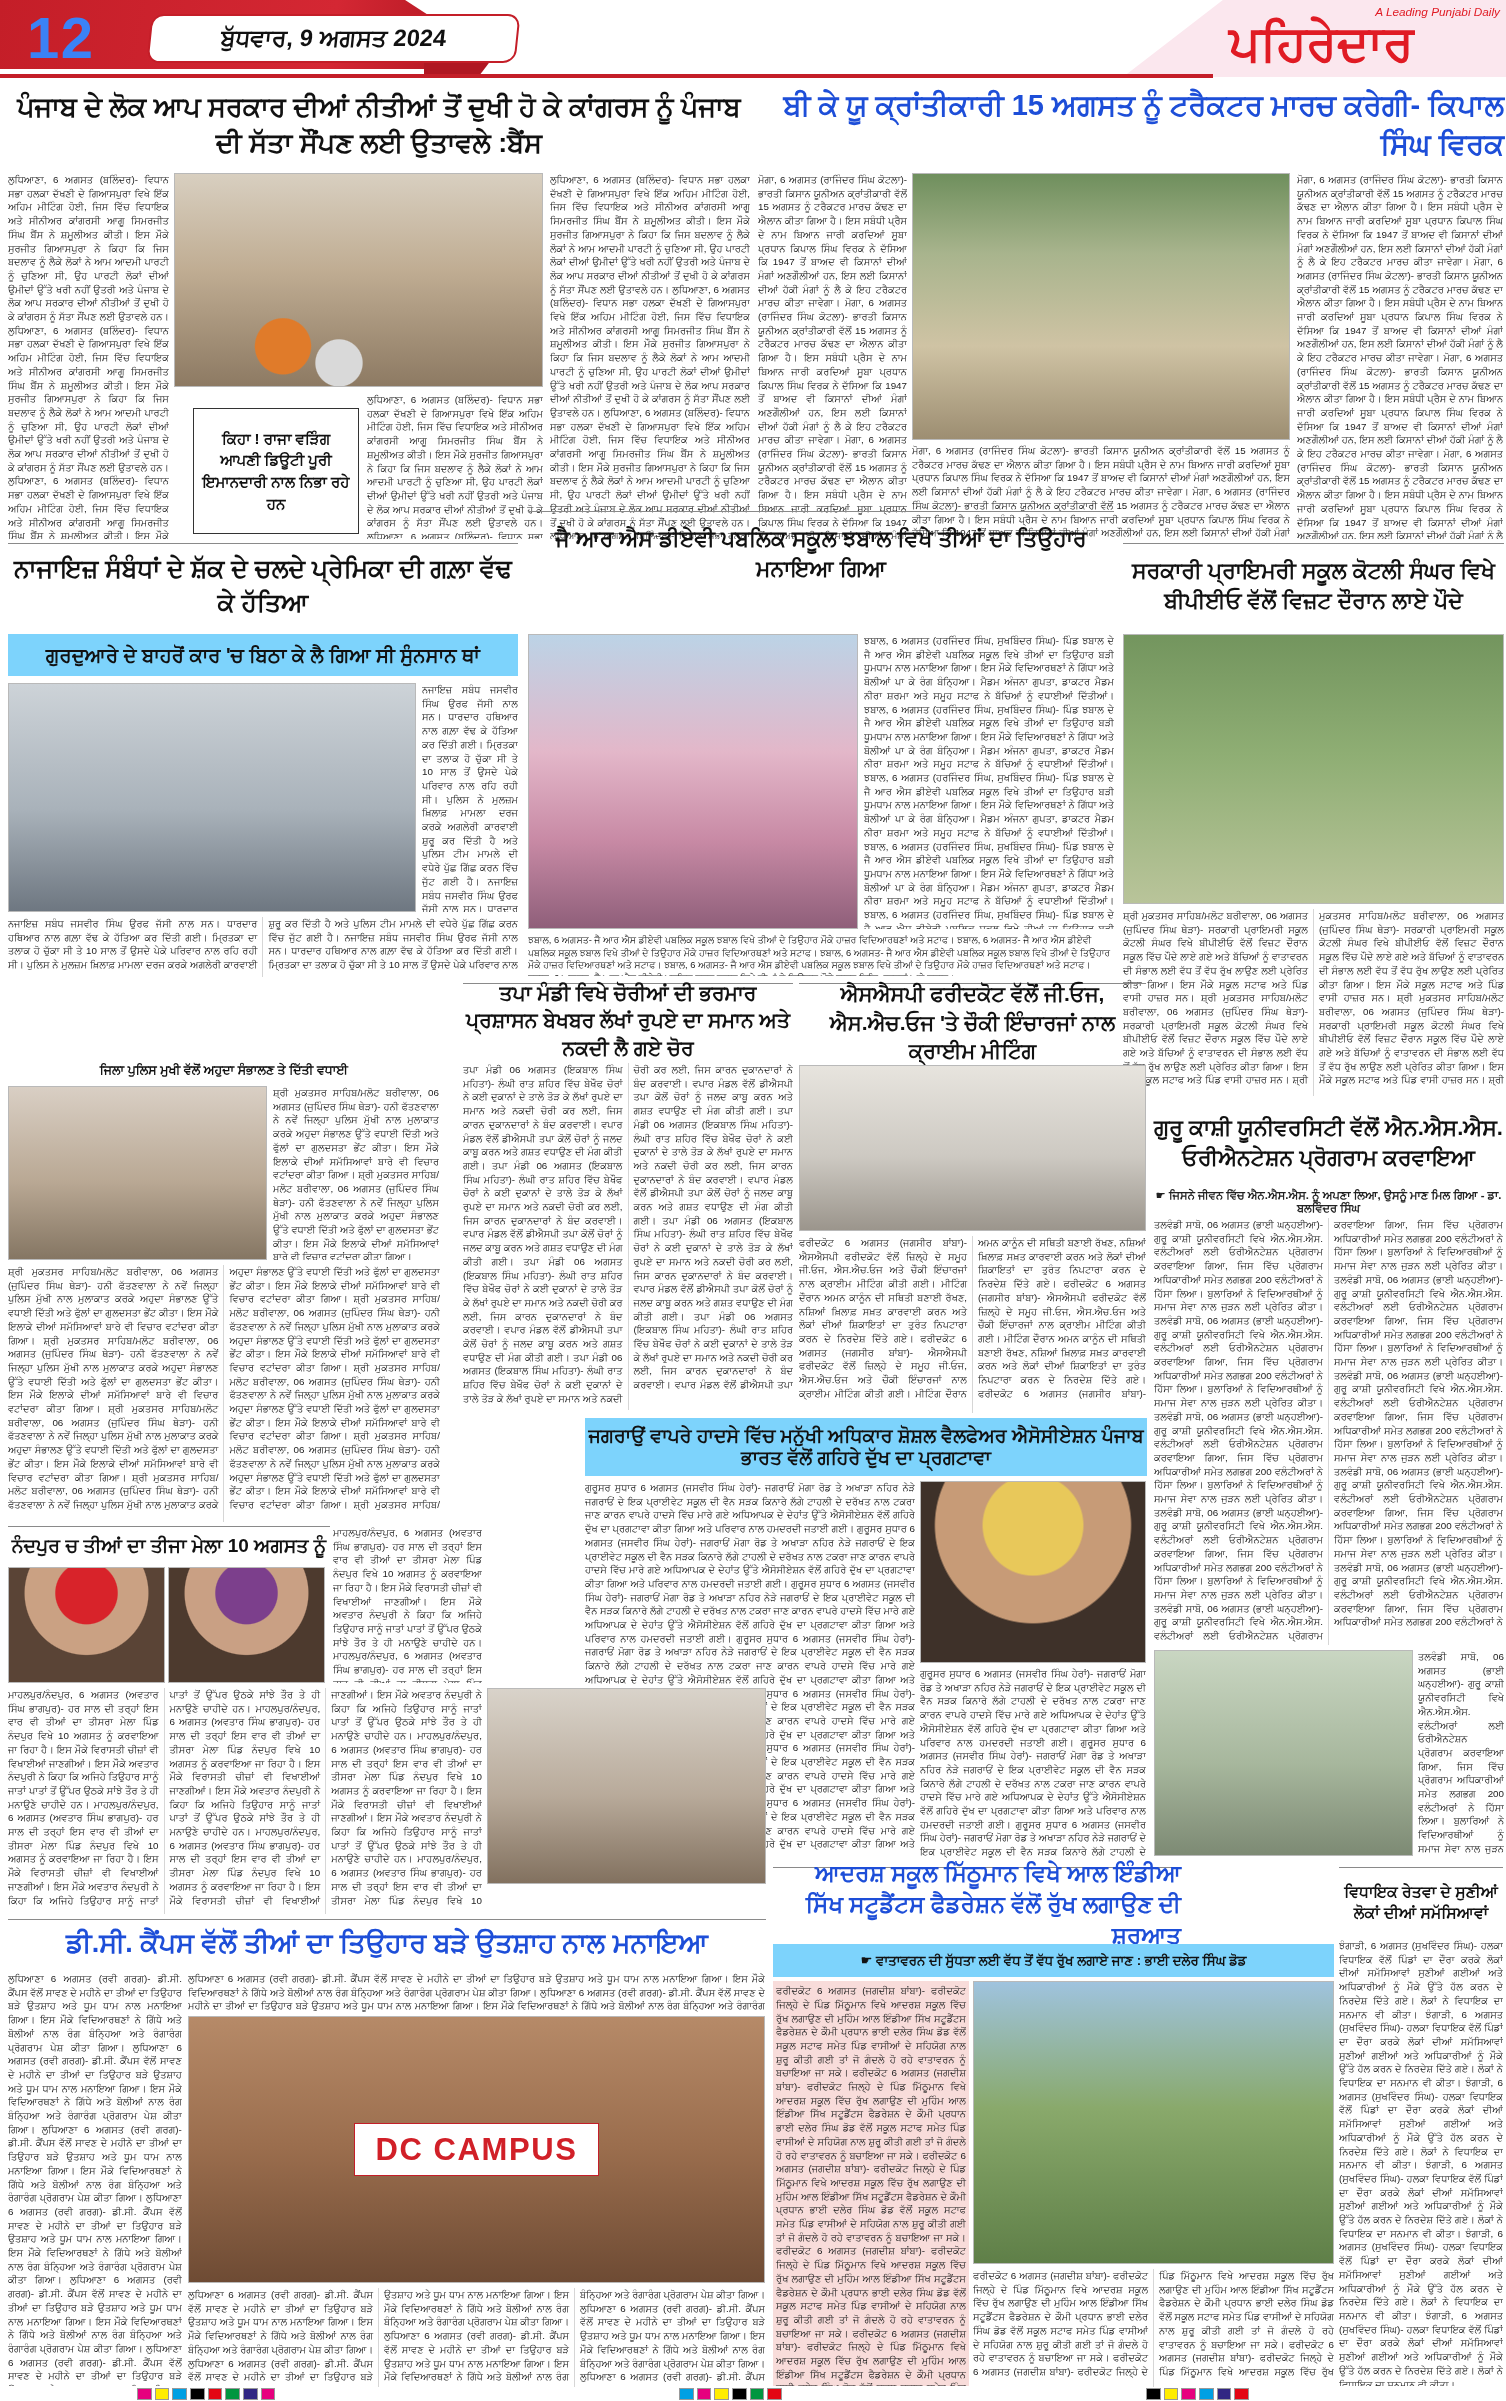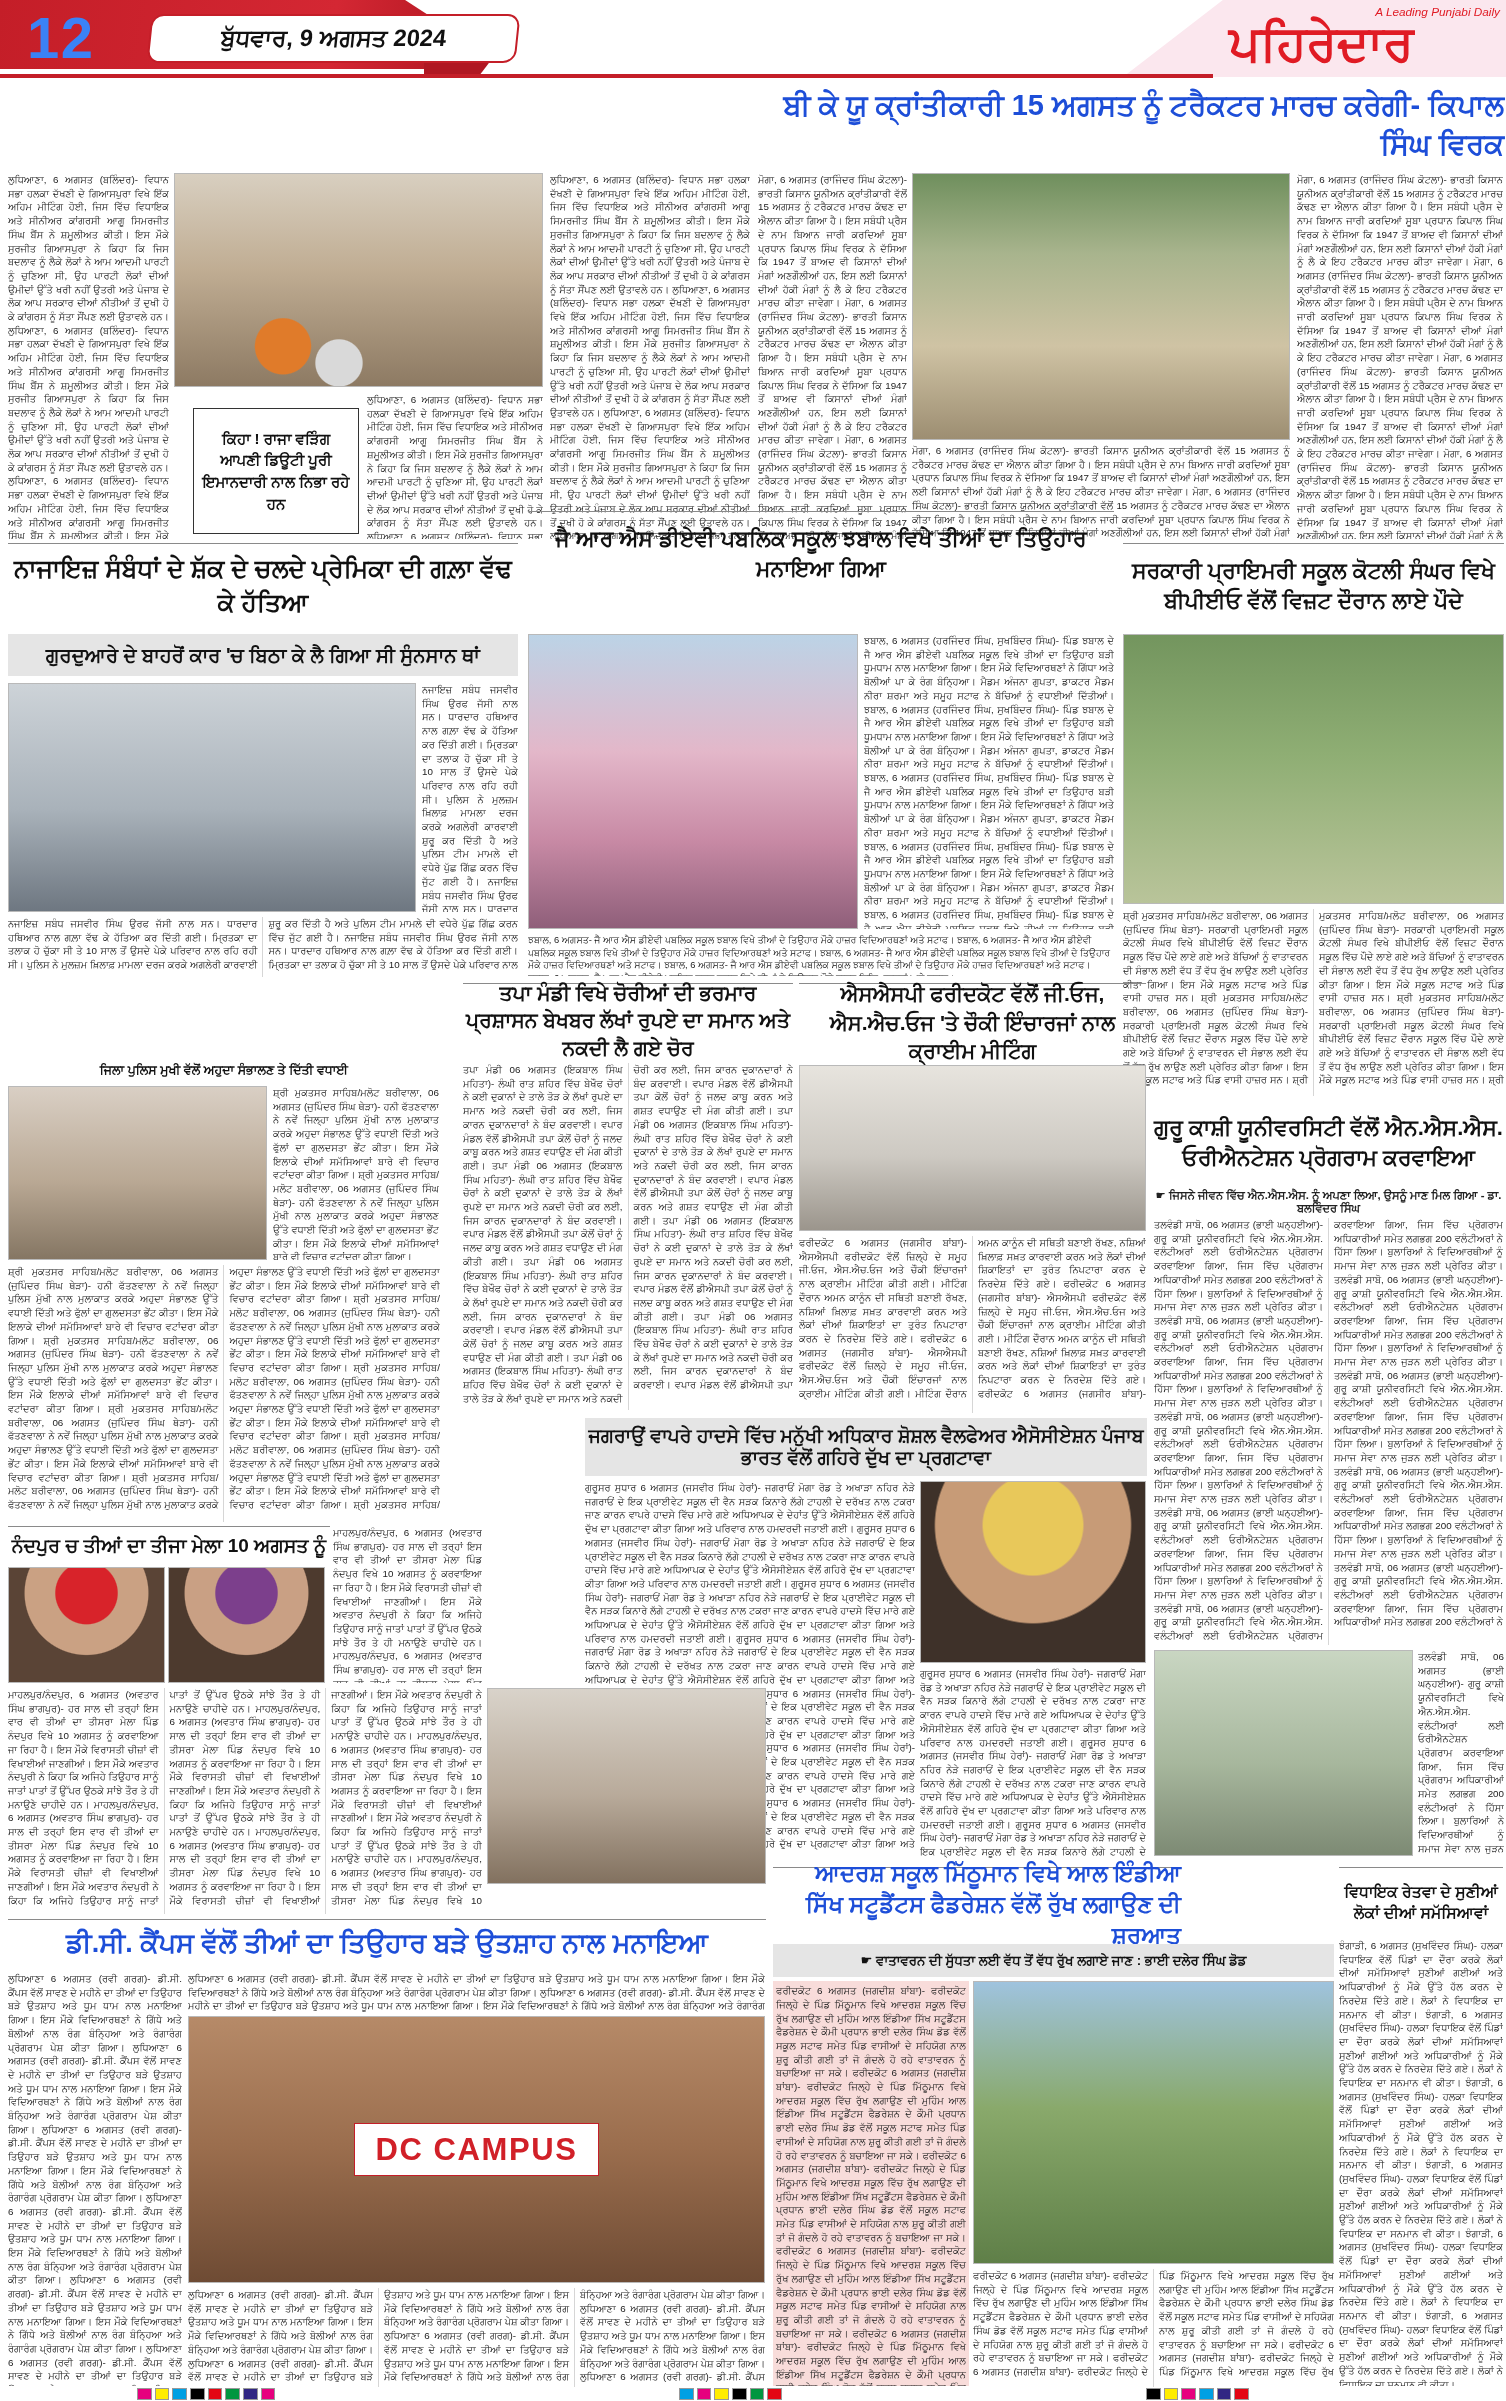--- a/index.html
+++ b/index.html
@@ -16,21 +16,21 @@
              display:flex;align-items:center;justify-content:center;font-weight:bold;font-size:23.6px;color:#111;}
   .pink-wedge{background:#fbe7ee;clip-path:polygon(26% 0,100% 0,100% 100%,0 100%);}
   .logo-txt{color:#e01b24;font-weight:bold;font-size:49px;line-height:1;}
   .tagline{color:#e01b24;font-style:italic;font-weight:normal;font-size:11.8px;}
   .red-rule{background:#c41e28;}
 
   
   .hl{display:flex;align-items:center;justify-content:center;text-align:center;font-weight:bold;line-height:1.35;}
   .hl-black{color:#111;}
   .hl-blue{color:#1d4ed8;text-align:right;}
-  .subbar{background:#e5e5e5;display:flex;align-items:center;justify-content:center;text-align:center;
+  .subbar{background:#7dd3fc;display:flex;align-items:center;justify-content:center;text-align:center;
           font-weight:bold;color:#111;}
   .pointer-line{display:flex;align-items:center;justify-content:center;text-align:center;font-weight:bold;color:#222;}
 
   
   .bt{font-size:9.8px;line-height:1.4;text-align:justify;overflow:hidden;color:#222;}
   .c2{column-count:2;column-gap:11px;column-rule:0.8px solid #d6d6d6;}
   .c3{column-count:3;column-gap:11px;column-rule:0.8px solid #d6d6d6;}
   .cap{font-size:9.4px;line-height:1.35;overflow:hidden;color:#222;}
 
   
@@ -73,20 +73,21 @@
   <div class="abs red-tail" style="left:424px;top:55px;width:71px;height:20.4px;"></div>
   <div class="abs page-num" style="left:27px;top:9.4px;">12</div>
   <div class="abs date-pill" style="left:149px;top:14px;width:369px;height:49px;">
     <span>ਬੁੱਧਵਾਰ, 9 ਅਗਸਤ 2024</span>
   </div>
   <div class="abs pink-wedge" style="left:1123px;top:0;width:384px;height:77px;"></div>
   <div class="abs tagline" style="left:1335px;top:4.7px;width:165px;text-align:right;">A Leading Punjabi Daily</div>
   <div class="abs logo-txt" style="left:1229px;top:19px;">ਪਹਿਰੇਦਾਰ</div>
   <div class="abs red-rule" style="left:0;top:74px;width:1213px;height:3.9px;"></div>
 
+  <div class="abs hl hl-black" style="left:7.9px;top:82px;width:742px;height:86px;font-size:27px;">ਪੰਜਾਬ ਦੇ ਲੋਕ ਆਪ ਸਰਕਾਰ ਦੀਆਂ ਨੀਤੀਆਂ ਤੋਂ ਦੁਖੀ ਹੋ ਕੇ ਕਾਂਗਰਸ ਨੂੰ ਪੰਜਾਬ ਦੀ ਸੱਤਾ ਸੌਂਪਣ ਲਈ ਉਤਾਵਲੇ :ਬੈਂਸ</div>
   <div class="abs hl hl-blue" style="left:758px;top:82px;width:746px;height:86px;font-size:29px;">ਬੀ ਕੇ ਯੂ ਕ੍ਰਾਂਤੀਕਾਰੀ 15 ਅਗਸਤ ਨੂੰ ਟਰੈਕਟਰ ਮਾਰਚ ਕਰੇਗੀ- ਕਿਪਾਲ ਸਿੰਘ ਵਿਰਕ</div>
 
   <div class="abs bt" style="left:7.9px;top:173px;width:161px;height:366px;">ਲੁਧਿਆਣਾ, 6 ਅਗਸਤ (ਬਲਿੰਦਰ)- ਵਿਧਾਨ ਸਭਾ ਹਲਕਾ ਦੱਖਣੀ ਦੇ ਗਿਆਸਪੁਰਾ ਵਿਖੇ ਇੱਕ ਅਹਿਮ ਮੀਟਿੰਗ ਹੋਈ, ਜਿਸ ਵਿੱਚ ਵਿਧਾਇਕ ਅਤੇ ਸੀਨੀਅਰ ਕਾਂਗਰਸੀ ਆਗੂ ਸਿਮਰਜੀਤ ਸਿੰਘ ਬੈਂਸ ਨੇ ਸ਼ਮੂਲੀਅਤ ਕੀਤੀ। ਇਸ ਮੌਕੇ ਸੁਰਜੀਤ ਗਿਆਸਪੁਰਾ ਨੇ ਕਿਹਾ ਕਿ ਜਿਸ ਬਦਲਾਵ ਨੂੰ ਲੈਕੇ ਲੋਕਾਂ ਨੇ ਆਮ ਆਦਮੀ ਪਾਰਟੀ ਨੂੰ ਚੁਣਿਆ ਸੀ, ਉਹ ਪਾਰਟੀ ਲੋਕਾਂ ਦੀਆਂ ਉਮੀਦਾਂ ਉੱਤੇ ਖਰੀ ਨਹੀਂ ਉਤਰੀ ਅਤੇ ਪੰਜਾਬ ਦੇ ਲੋਕ ਆਪ ਸਰਕਾਰ ਦੀਆਂ ਨੀਤੀਆਂ ਤੋਂ ਦੁਖੀ ਹੋ ਕੇ ਕਾਂਗਰਸ ਨੂੰ ਸੱਤਾ ਸੌਂਪਣ ਲਈ ਉਤਾਵਲੇ ਹਨ। ਲੁਧਿਆਣਾ, 6 ਅਗਸਤ (ਬਲਿੰਦਰ)- ਵਿਧਾਨ ਸਭਾ ਹਲਕਾ ਦੱਖਣੀ ਦੇ ਗਿਆਸਪੁਰਾ ਵਿਖੇ ਇੱਕ ਅਹਿਮ ਮੀਟਿੰਗ ਹੋਈ, ਜਿਸ ਵਿੱਚ ਵਿਧਾਇਕ ਅਤੇ ਸੀਨੀਅਰ ਕਾਂਗਰਸੀ ਆਗੂ ਸਿਮਰਜੀਤ ਸਿੰਘ ਬੈਂਸ ਨੇ ਸ਼ਮੂਲੀਅਤ ਕੀਤੀ। ਇਸ ਮੌਕੇ ਸੁਰਜੀਤ ਗਿਆਸਪੁਰਾ ਨੇ ਕਿਹਾ ਕਿ ਜਿਸ ਬਦਲਾਵ ਨੂੰ ਲੈਕੇ ਲੋਕਾਂ ਨੇ ਆਮ ਆਦਮੀ ਪਾਰਟੀ ਨੂੰ ਚੁਣਿਆ ਸੀ, ਉਹ ਪਾਰਟੀ ਲੋਕਾਂ ਦੀਆਂ ਉਮੀਦਾਂ ਉੱਤੇ ਖਰੀ ਨਹੀਂ ਉਤਰੀ ਅਤੇ ਪੰਜਾਬ ਦੇ ਲੋਕ ਆਪ ਸਰਕਾਰ ਦੀਆਂ ਨੀਤੀਆਂ ਤੋਂ ਦੁਖੀ ਹੋ ਕੇ ਕਾਂਗਰਸ ਨੂੰ ਸੱਤਾ ਸੌਂਪਣ ਲਈ ਉਤਾਵਲੇ ਹਨ। ਲੁਧਿਆਣਾ, 6 ਅਗਸਤ (ਬਲਿੰਦਰ)- ਵਿਧਾਨ ਸਭਾ ਹਲਕਾ ਦੱਖਣੀ ਦੇ ਗਿਆਸਪੁਰਾ ਵਿਖੇ ਇੱਕ ਅਹਿਮ ਮੀਟਿੰਗ ਹੋਈ, ਜਿਸ ਵਿੱਚ ਵਿਧਾਇਕ ਅਤੇ ਸੀਨੀਅਰ ਕਾਂਗਰਸੀ ਆਗੂ ਸਿਮਰਜੀਤ ਸਿੰਘ ਬੈਂਸ ਨੇ ਸ਼ਮੂਲੀਅਤ ਕੀਤੀ। ਇਸ ਮੌਕੇ ਸੁਰਜੀਤ ਗਿਆਸਪੁਰਾ ਨੇ ਕਿਹਾ ਕਿ ਜਿਸ ਬਦਲਾਵ ਨੂੰ ਲੈਕੇ ਲੋਕਾਂ ਨੇ ਆਮ ਆਦਮੀ ਪਾਰਟੀ ਨੂੰ ਚੁਣਿਆ ਸੀ, ਉਹ ਪਾਰਟੀ ਲੋਕਾਂ ਦੀਆਂ ਉਮੀਦਾਂ ਉੱਤੇ ਖਰੀ ਨਹੀਂ ਉਤਰੀ ਅਤੇ ਪੰਜਾਬ ਦੇ ਲੋਕ ਆਪ ਸਰਕਾਰ ਦੀਆਂ ਨੀਤੀਆਂ ਤੋਂ ਦੁਖੀ ਹੋ ਕੇ ਕਾਂਗਰਸ ਨੂੰ ਸੱਤਾ ਸੌਂਪਣ ਲਈ ਉਤਾਵਲੇ ਹਨ।</div>
   <div class="abs ph ph-congress" style="left:174px;top:173px;width:369px;height:214px;"></div>
   <div class="abs caption-box" style="left:193px;top:408px;width:166px;height:126px;">
     <span>ਕਿਹਾ ! ਰਾਜਾ ਵੜਿੰਗ ਆਪਣੀ ਡਿਊਟੀ ਪੂਰੀ ਇਮਾਨਦਾਰੀ ਨਾਲ ਨਿਭਾ ਰਹੇ ਹਨ</span>
   </div>
   <div class="abs bt" style="left:367px;top:393px;width:176px;height:146px;">ਲੁਧਿਆਣਾ, 6 ਅਗਸਤ (ਬਲਿੰਦਰ)- ਵਿਧਾਨ ਸਭਾ ਹਲਕਾ ਦੱਖਣੀ ਦੇ ਗਿਆਸਪੁਰਾ ਵਿਖੇ ਇੱਕ ਅਹਿਮ ਮੀਟਿੰਗ ਹੋਈ, ਜਿਸ ਵਿੱਚ ਵਿਧਾਇਕ ਅਤੇ ਸੀਨੀਅਰ ਕਾਂਗਰਸੀ ਆਗੂ ਸਿਮਰਜੀਤ ਸਿੰਘ ਬੈਂਸ ਨੇ ਸ਼ਮੂਲੀਅਤ ਕੀਤੀ। ਇਸ ਮੌਕੇ ਸੁਰਜੀਤ ਗਿਆਸਪੁਰਾ ਨੇ ਕਿਹਾ ਕਿ ਜਿਸ ਬਦਲਾਵ ਨੂੰ ਲੈਕੇ ਲੋਕਾਂ ਨੇ ਆਮ ਆਦਮੀ ਪਾਰਟੀ ਨੂੰ ਚੁਣਿਆ ਸੀ, ਉਹ ਪਾਰਟੀ ਲੋਕਾਂ ਦੀਆਂ ਉਮੀਦਾਂ ਉੱਤੇ ਖਰੀ ਨਹੀਂ ਉਤਰੀ ਅਤੇ ਪੰਜਾਬ ਦੇ ਲੋਕ ਆਪ ਸਰਕਾਰ ਦੀਆਂ ਨੀਤੀਆਂ ਤੋਂ ਦੁਖੀ ਹੋ ਕੇ ਕਾਂਗਰਸ ਨੂੰ ਸੱਤਾ ਸੌਂਪਣ ਲਈ ਉਤਾਵਲੇ ਹਨ। ਲੁਧਿਆਣਾ, 6 ਅਗਸਤ (ਬਲਿੰਦਰ)- ਵਿਧਾਨ ਸਭਾ ਹਲਕਾ ਦੱਖਣੀ ਦੇ ਗਿਆਸਪੁਰਾ ਵਿਖੇ ਇੱਕ ਅਹਿਮ ਮੀਟਿੰਗ ਹੋਈ, ਜਿਸ ਵਿੱਚ ਵਿਧਾਇਕ ਅਤੇ ਸੀਨੀਅਰ ਕਾਂਗਰਸੀ ਆਗੂ ਸਿਮਰਜੀਤ ਸਿੰਘ ਬੈਂਸ ਨੇ ਸ਼ਮੂਲੀਅਤ ਕੀਤੀ। ਇਸ ਮੌਕੇ ਸੁਰਜੀਤ ਗਿਆਸਪੁਰਾ ਨੇ ਕਿਹਾ ਕਿ ਜਿਸ ਬਦਲਾਵ ਨੂੰ ਲੈਕੇ ਲੋਕਾਂ ਨੇ ਆਮ ਆਦਮੀ ਪਾਰਟੀ ਨੂੰ ਚੁਣਿਆ ਸੀ, ਉਹ ਪਾਰਟੀ ਲੋਕਾਂ ਦੀਆਂ ਉਮੀਦਾਂ ਉੱਤੇ ਖਰੀ ਨਹੀਂ ਉਤਰੀ ਅਤੇ ਪੰਜਾਬ ਦੇ ਲੋਕ ਆਪ ਸਰਕਾਰ ਦੀਆਂ ਨੀਤੀਆਂ ਤੋਂ ਦੁਖੀ ਹੋ ਕੇ ਕਾਂਗਰਸ ਨੂੰ ਸੱਤਾ ਸੌਂਪਣ ਲਈ ਉਤਾਵਲੇ ਹਨ।</div>
   <div class="abs bt" style="left:550px;top:173px;width:200px;height:366px;">ਲੁਧਿਆਣਾ, 6 ਅਗਸਤ (ਬਲਿੰਦਰ)- ਵਿਧਾਨ ਸਭਾ ਹਲਕਾ ਦੱਖਣੀ ਦੇ ਗਿਆਸਪੁਰਾ ਵਿਖੇ ਇੱਕ ਅਹਿਮ ਮੀਟਿੰਗ ਹੋਈ, ਜਿਸ ਵਿੱਚ ਵਿਧਾਇਕ ਅਤੇ ਸੀਨੀਅਰ ਕਾਂਗਰਸੀ ਆਗੂ ਸਿਮਰਜੀਤ ਸਿੰਘ ਬੈਂਸ ਨੇ ਸ਼ਮੂਲੀਅਤ ਕੀਤੀ। ਇਸ ਮੌਕੇ ਸੁਰਜੀਤ ਗਿਆਸਪੁਰਾ ਨੇ ਕਿਹਾ ਕਿ ਜਿਸ ਬਦਲਾਵ ਨੂੰ ਲੈਕੇ ਲੋਕਾਂ ਨੇ ਆਮ ਆਦਮੀ ਪਾਰਟੀ ਨੂੰ ਚੁਣਿਆ ਸੀ, ਉਹ ਪਾਰਟੀ ਲੋਕਾਂ ਦੀਆਂ ਉਮੀਦਾਂ ਉੱਤੇ ਖਰੀ ਨਹੀਂ ਉਤਰੀ ਅਤੇ ਪੰਜਾਬ ਦੇ ਲੋਕ ਆਪ ਸਰਕਾਰ ਦੀਆਂ ਨੀਤੀਆਂ ਤੋਂ ਦੁਖੀ ਹੋ ਕੇ ਕਾਂਗਰਸ ਨੂੰ ਸੱਤਾ ਸੌਂਪਣ ਲਈ ਉਤਾਵਲੇ ਹਨ। ਲੁਧਿਆਣਾ, 6 ਅਗਸਤ (ਬਲਿੰਦਰ)- ਵਿਧਾਨ ਸਭਾ ਹਲਕਾ ਦੱਖਣੀ ਦੇ ਗਿਆਸਪੁਰਾ ਵਿਖੇ ਇੱਕ ਅਹਿਮ ਮੀਟਿੰਗ ਹੋਈ, ਜਿਸ ਵਿੱਚ ਵਿਧਾਇਕ ਅਤੇ ਸੀਨੀਅਰ ਕਾਂਗਰਸੀ ਆਗੂ ਸਿਮਰਜੀਤ ਸਿੰਘ ਬੈਂਸ ਨੇ ਸ਼ਮੂਲੀਅਤ ਕੀਤੀ। ਇਸ ਮੌਕੇ ਸੁਰਜੀਤ ਗਿਆਸਪੁਰਾ ਨੇ ਕਿਹਾ ਕਿ ਜਿਸ ਬਦਲਾਵ ਨੂੰ ਲੈਕੇ ਲੋਕਾਂ ਨੇ ਆਮ ਆਦਮੀ ਪਾਰਟੀ ਨੂੰ ਚੁਣਿਆ ਸੀ, ਉਹ ਪਾਰਟੀ ਲੋਕਾਂ ਦੀਆਂ ਉਮੀਦਾਂ ਉੱਤੇ ਖਰੀ ਨਹੀਂ ਉਤਰੀ ਅਤੇ ਪੰਜਾਬ ਦੇ ਲੋਕ ਆਪ ਸਰਕਾਰ ਦੀਆਂ ਨੀਤੀਆਂ ਤੋਂ ਦੁਖੀ ਹੋ ਕੇ ਕਾਂਗਰਸ ਨੂੰ ਸੱਤਾ ਸੌਂਪਣ ਲਈ ਉਤਾਵਲੇ ਹਨ। ਲੁਧਿਆਣਾ, 6 ਅਗਸਤ (ਬਲਿੰਦਰ)- ਵਿਧਾਨ ਸਭਾ ਹਲਕਾ ਦੱਖਣੀ ਦੇ ਗਿਆਸਪੁਰਾ ਵਿਖੇ ਇੱਕ ਅਹਿਮ ਮੀਟਿੰਗ ਹੋਈ, ਜਿਸ ਵਿੱਚ ਵਿਧਾਇਕ ਅਤੇ ਸੀਨੀਅਰ ਕਾਂਗਰਸੀ ਆਗੂ ਸਿਮਰਜੀਤ ਸਿੰਘ ਬੈਂਸ ਨੇ ਸ਼ਮੂਲੀਅਤ ਕੀਤੀ। ਇਸ ਮੌਕੇ ਸੁਰਜੀਤ ਗਿਆਸਪੁਰਾ ਨੇ ਕਿਹਾ ਕਿ ਜਿਸ ਬਦਲਾਵ ਨੂੰ ਲੈਕੇ ਲੋਕਾਂ ਨੇ ਆਮ ਆਦਮੀ ਪਾਰਟੀ ਨੂੰ ਚੁਣਿਆ ਸੀ, ਉਹ ਪਾਰਟੀ ਲੋਕਾਂ ਦੀਆਂ ਉਮੀਦਾਂ ਉੱਤੇ ਖਰੀ ਨਹੀਂ ਉਤਰੀ ਅਤੇ ਪੰਜਾਬ ਦੇ ਲੋਕ ਆਪ ਸਰਕਾਰ ਦੀਆਂ ਨੀਤੀਆਂ ਤੋਂ ਦੁਖੀ ਹੋ ਕੇ ਕਾਂਗਰਸ ਨੂੰ ਸੱਤਾ ਸੌਂਪਣ ਲਈ ਉਤਾਵਲੇ ਹਨ। ਲੁਧਿਆਣਾ, 6 ਅਗਸਤ (ਬਲਿੰਦਰ)- ਵਿਧਾਨ ਸਭਾ ਹਲਕਾ ਦੱਖਣੀ ਦੇ ਗਿਆਸਪੁਰਾ ਵਿਖੇ ਇੱਕ ਅਹਿਮ ਮੀਟਿੰਗ ਹੋਈ, ਜਿਸ ਵਿੱਚ ਵਿਧਾਇਕ ਅਤੇ ਸੀਨੀਅਰ ਕਾਂਗਰਸੀ ਆਗੂ ਸਿਮਰਜੀਤ ਸਿੰਘ ਬੈਂਸ ਨੇ ਸ਼ਮੂਲੀਅਤ ਕੀਤੀ। ਇਸ ਮੌਕੇ ਸੁਰਜੀਤ ਗਿਆਸਪੁਰਾ ਨੇ ਕਿਹਾ ਕਿ ਜਿਸ ਬਦਲਾਵ ਨੂੰ ਲੈਕੇ ਲੋਕਾਂ ਨੇ ਆਮ ਆਦਮੀ ਪਾਰਟੀ ਨੂੰ ਚੁਣਿਆ ਸੀ, ਉਹ ਪਾਰਟੀ ਲੋਕਾਂ ਦੀਆਂ ਉਮੀਦਾਂ ਉੱਤੇ ਖਰੀ ਨਹੀਂ ਉਤਰੀ ਅਤੇ ਪੰਜਾਬ ਦੇ ਲੋਕ ਆਪ ਸਰਕਾਰ ਦੀਆਂ ਨੀਤੀਆਂ ਤੋਂ ਦੁਖੀ ਹੋ ਕੇ ਕਾਂਗਰਸ ਨੂੰ ਸੱਤਾ ਸੌਂਪਣ ਲਈ ਉਤਾਵਲੇ ਹਨ।</div>
 

